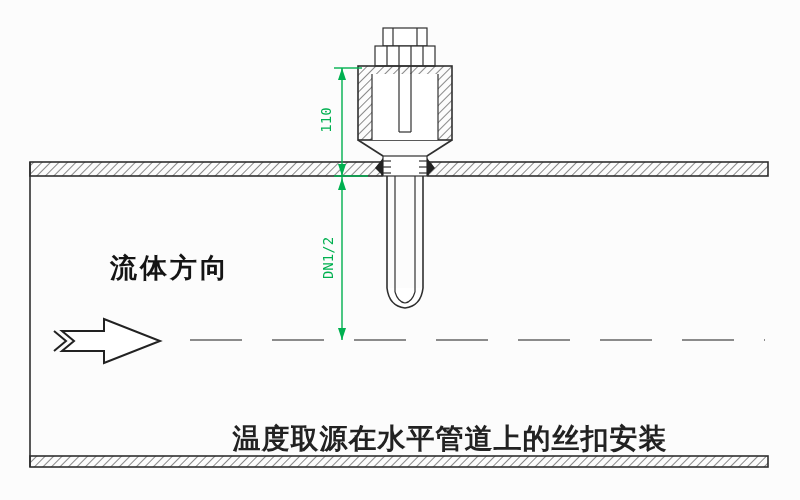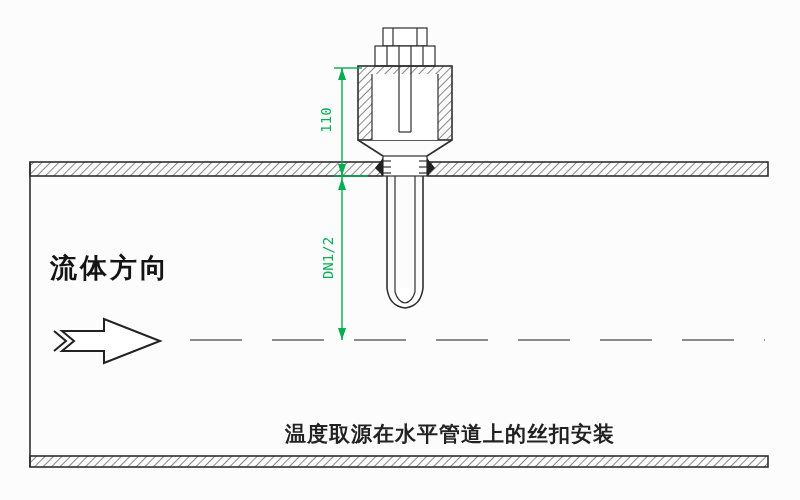--- a/index.html
+++ b/index.html
@@ -21,25 +21,26 @@
     color:var(--dim);
     font-family:"DejaVu Sans Mono","Liberation Mono",monospace;
     font-size:14px;
     text-align:center;
     transform:rotate(-90deg);
   }
   .fluid-label{
     left:50px;top:250px;width:180px;
     font-size:27px;font-weight:bold;letter-spacing:3px;
     color:#141414;
+    text-align:right;
   }
   .caption{
     left:230px;top:420px;width:440px;
     text-align:center;
-    font-size:21px;font-weight:600;letter-spacing:1px;
+    font-size:28px;font-weight:600;letter-spacing:1px;
     color:#222;
   }
   .pipe-stroke{stroke:var(--line);stroke-width:1.6;}
   .thin-stroke{stroke:var(--line);stroke-width:1.2;}
   .dim-stroke{stroke:var(--dim);stroke-width:1.4;fill:none;}
   .dim-fill{fill:var(--dim);stroke:none;}
 </style>
 </head>
 <body>
 

